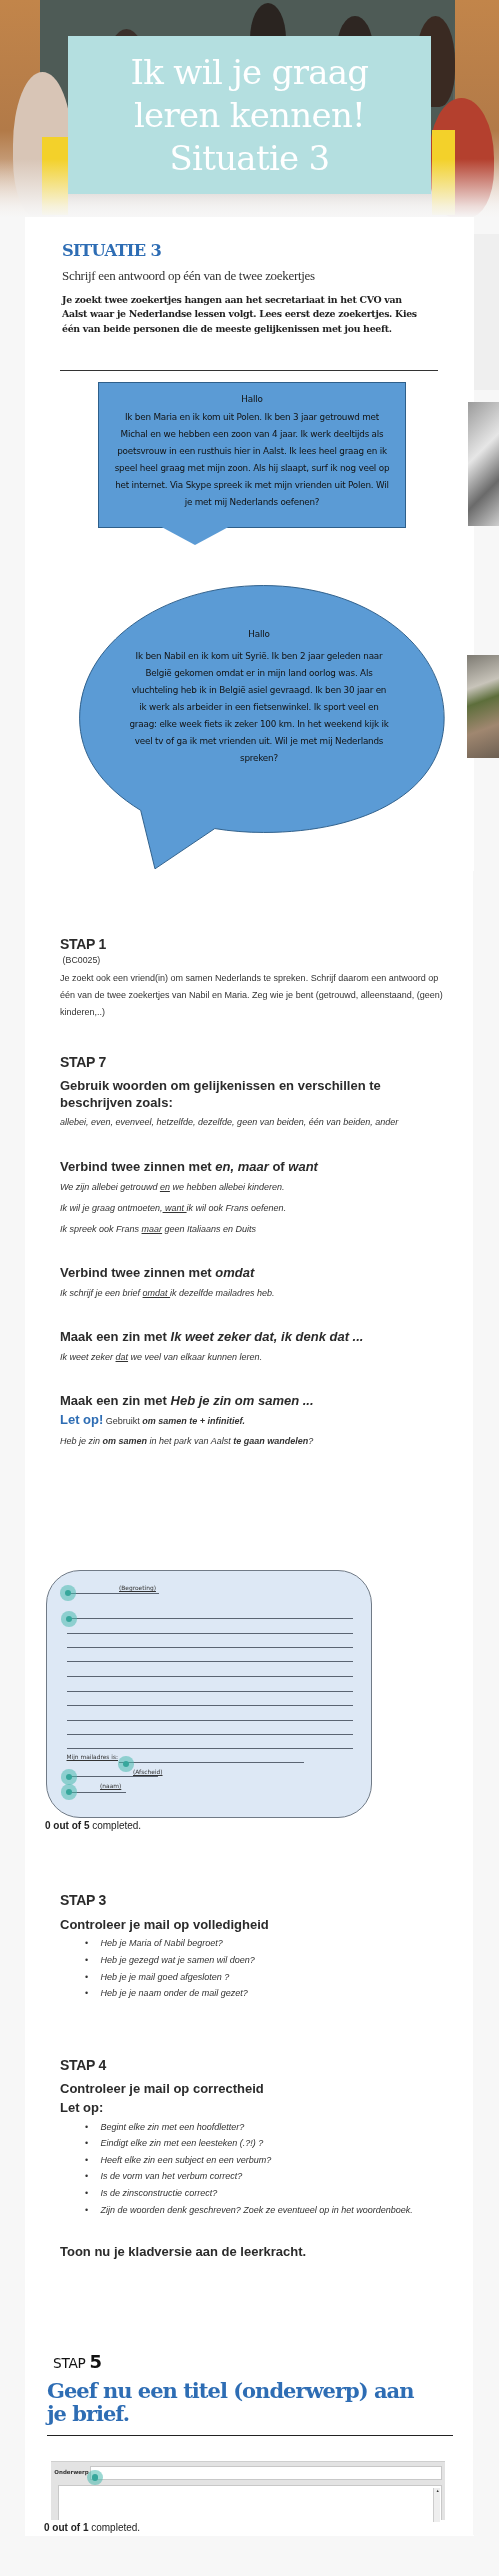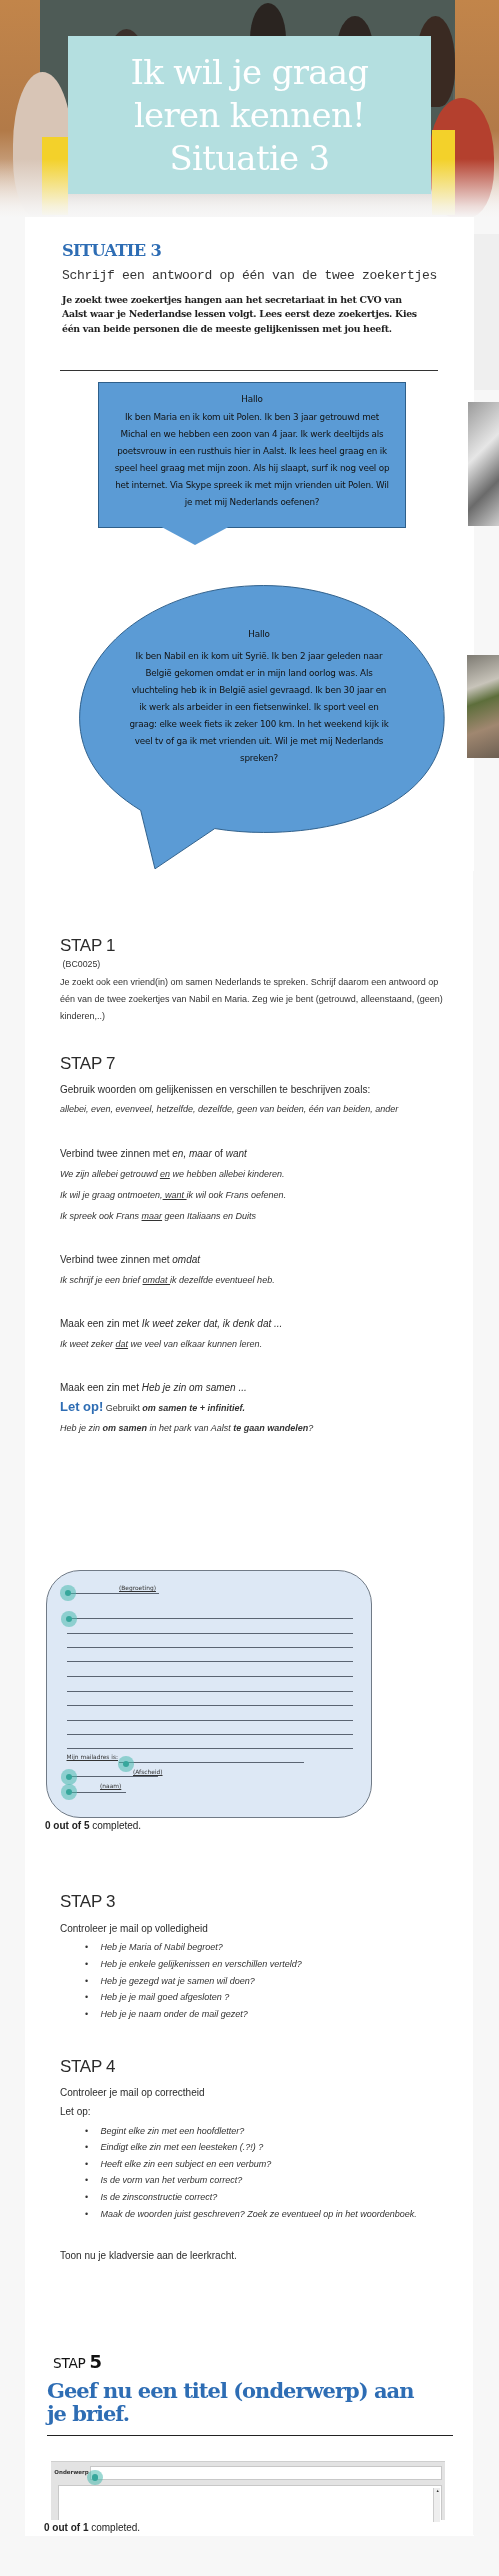--- a/index.html
+++ b/index.html
@@ -17,21 +17,21 @@
   .hero .yellow { position: absolute; background: #f3d12a; }
   .hero-card { position: absolute; left: 68px; top: 36px; width: 363px; height: 158px; background: #b4dfe0; display: flex; align-items: center; justify-content: center; text-align: center; }
   .hero-card h1 { font-family: "DejaVu Serif", "Liberation Serif", serif; font-weight: normal; color: #ffffff; font-size: 34px; line-height: 43px; letter-spacing: -0.7px; }
 
   
   .card { position: absolute; left: 25px; top: 217px; width: 449px; height: 2319px; background: #ffffff; }
   .side-strip { position: absolute; left: 473px; top: 234px; width: 26px; height: 156px; background: #efefef; }
   .side-strip2 { position: absolute; left: 473px; top: 871px; width: 26px; height: 1664px; background: #f7f7f7; }
 
   .sit-title { position: absolute; left: 62px; top: 241px; font-family: "DejaVu Serif", serif; font-weight: bold; color: #2e6db4; font-size: 16.3px; letter-spacing: -0.7px; }
-  .sit-sub { position: absolute; left: 62px; top: 268px; font-family: Liberation Mono, monospace; font-size: 13px; color: #333; letter-spacing: -0.3px; }
+  .sit-sub { position: absolute; left: 62px; top: 268px; font-family: Liberation Serif, serif; font-size: 13px; color: #333; letter-spacing: -0.3px; }
   .sit-desc { position: absolute; left: 62px; top: 293px; width: 364px; font-family: "DejaVu Serif", serif; font-weight: bold; font-size: 9.4px; line-height: 14.3px; color: #222; letter-spacing: -0.3px; }
   .hr1 { position: absolute; left: 60px; top: 370px; width: 378px; height: 0.7px; background: #333; }
 
   
   .bubble1 { position: absolute; left: 98px; top: 382px; width: 308px; height: 146px; background: #5b9bd5; border: 1px solid #2e5f8a; }
   .bubble1-tail { position: absolute; left: 156px; top: 524px; width: 0; height: 0; border-left: 39px solid transparent; border-right: 39px solid transparent; border-top: 21px solid #5b9bd5; }
   .bubble-text { font-family: "DejaVu Sans", sans-serif; color: #111; text-align: center; font-size: 8.8px; line-height: 17px; letter-spacing: -0.2px; }
   .bubble1 .hello { padding-top: 7.8px; margin-bottom: 1.3px; }
   .bubble1 .body { padding: 0 15px; }
 
@@ -40,23 +40,23 @@
 
   
   .bubble2-wrap { position: absolute; left: 77px; top: 562px; width: 373px; height: 307px; }
   .bubble2-wrap svg { position: absolute; left: 0; top: 0; }
   .bubble2-text { position: absolute; left: 52px; top: 64px; width: 260px; }
   .bubble2-text .hello { margin-bottom: 5.2px; }
   .bubble2-text .body { line-height: 17px; }
 
   
   .step { position: absolute; left: 60px; font-family: "Liberation Sans", sans-serif; }
-  .step-h { font-weight: normal; font-size: 17px; color: #2b2b2b; letter-spacing: -0.3px; }
+  .step-h { font-weight: bold; font-size: 14px; color: #2b2b2b; letter-spacing: -0.3px; }
   .p { font-size: 9px; line-height: 17px; color: #333; }
-  .pb { font-size: 10px; line-height: 17px; color: #2b2b2b; font-weight: normal; }
+  .pb { font-size: 13px; line-height: 17px; color: #2b2b2b; font-weight: bold; }
   .it { font-style: italic; }
   .u { text-decoration: underline; }
   .letop { color: #2e6db4; font-weight: bold; font-size: 13px; }
 
   ul.bul { list-style: none; padding-left: 25px; }
   ul.bul li { font-style: italic; font-size: 9px; line-height: 16.6px; color: #333; position: relative; padding-left: 15.6px; }
   ul.bul li::before { content: "\2022"; position: absolute; left: 0; font-style: normal; }
 
   
   .letter { position: absolute; left: 46px; top: 1570px; width: 326px; height: 248px; background: #dde8f5; border: 0.8px solid #707a86; border-radius: 34px; }
@@ -154,21 +154,21 @@
     <span>Ik wil je graag ontmoeten,</span><span class="u"> want </span><span>ik wil ook Frans oefenen.</span>
   </div>
   <div class="p it" style="margin-top:3.9px;">
     <span>Ik spreek ook Frans </span><span class="u">maar</span><span> geen Italiaans en Duits</span>
   </div>
 
   <div class="pb" style="margin-top:26px;">
     <span>Verbind twee zinnen met </span><span class="it">omdat</span>
   </div>
   <div class="p it" style="margin-top:3.9px;">
-    <span>Ik schrijf je een brief </span><span class="u">omdat </span><span>ik dezelfde eventueel heb.</span>
+    <span>Ik schrijf je een brief </span><span class="u">omdat </span><span>ik dezelfde mailadres heb.</span>
   </div>
 
   <div class="pb" style="margin-top:26px;">
     <span>Maak een zin met </span><span class="it">Ik weet zeker dat, ik denk dat ...</span>
   </div>
   <div class="p it" style="margin-top:3.9px;">
     <span>Ik weet zeker </span><span class="u">dat</span><span> we veel van elkaar kunnen leren.</span>
   </div>
 
   <div class="pb" style="margin-top:26px;">
@@ -213,38 +213,37 @@
 </div>
 <div class="completed" style="top:1820px;">
   <b>0 out of 5</b><span> completed.</span>
 </div>
 
 <div class="step" style="top:1892px;width:390px;">
   <div class="step-h">STAP 3</div>
   <div class="pb" style="margin-top:7.8px;">Controleer je mail op volledigheid</div>
   <ul class="bul" style="margin-top:2.6px;">
     <li>Heb je Maria of Nabil begroet?</li>
-    <li>Heb je enkele gelijkenissen en verschillen verteld?</li>
     <li>Heb je gezegd wat je samen wil doen?</li>
     <li>Heb je je mail goed afgesloten ?</li>
     <li>Heb je je naam onder de mail gezet?</li>
   </ul>
 </div>
 
 <div class="step" style="top:2057px;width:390px;">
   <div class="step-h">STAP 4</div>
   <div class="pb" style="margin-top:6.5px;">Controleer je mail op correctheid</div>
   <div class="pb" style="margin-top:2.6px;">Let op:</div>
   <ul class="bul" style="margin-top:2.6px;">
     <li>Begint elke zin met een hoofdletter?</li>
     <li>Eindigt elke zin met een leesteken (.?!) ?</li>
     <li>Heeft elke zin een subject en een verbum?</li>
     <li>Is de vorm van het verbum correct?</li>
     <li>Is de zinsconstructie correct?</li>
-    <li>Maak de woorden juist geschreven?  Zoek ze eventueel op in het woordenboek.</li>
+    <li>Zijn de woorden denk geschreven?  Zoek ze eventueel op in het woordenboek.</li>
   </ul>
   <div class="pb" style="margin-top:25px;">Toon nu je kladversie aan de leerkracht.</div>
 </div>
 
 <div class="stap5-label">
   <span>STAP </span><span class="num">5</span>
 </div>
 <div class="stap5-title">Geef nu een titel (onderwerp) aan je brief.</div>
 <div class="hr2"></div>
 <div class="mail-frame">

